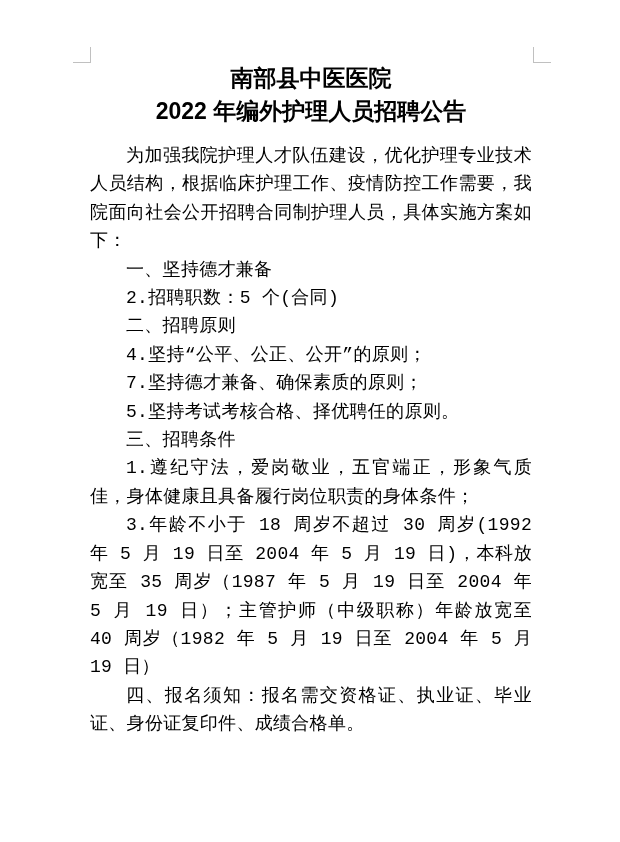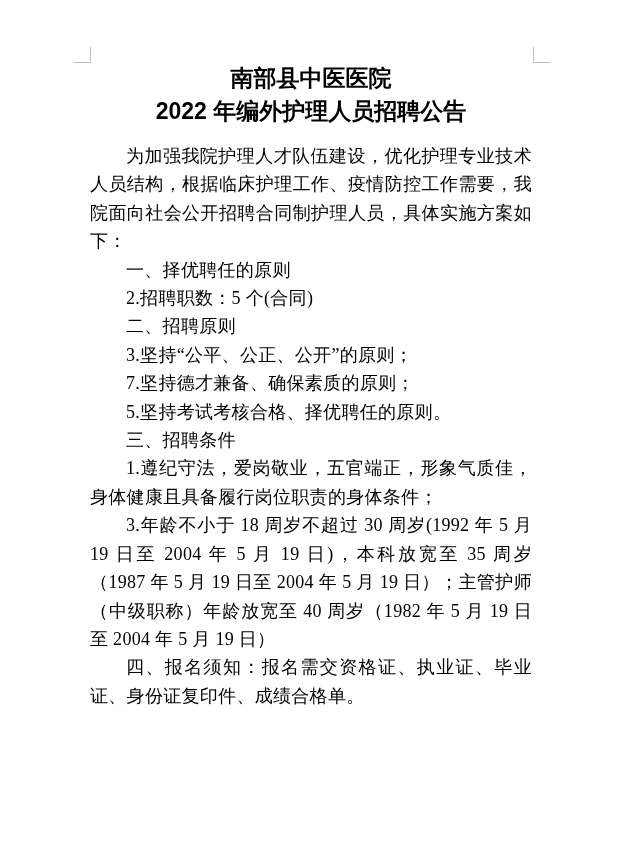--- a/index.html
+++ b/index.html
@@ -51,42 +51,43 @@
     font-size: 18px;
     line-height: 28.4px;
     color: #000000;
   }
   .para {
     margin: 0;
     padding: 0;
     text-indent: 2em;
     text-align: justify;
     letter-spacing: 0.3px;
+    font-family: Liberation Mono, monospace;
   }
 </style>
 </head>
 <body>
 
 <div class="page">
   <div class="crop-mark tl"></div>
   <div class="crop-mark tr"></div>
   <div class="crop-mark bl"></div>
   <div class="crop-mark br"></div>
 
   <div class="textarea">
     <h1 class="doc-title">
       <span class="title-line">南部县中医医院</span>
       <span class="title-line">2022 年编外护理人员招聘公告</span>
     </h1>
     <div class="doc-body">
         <p class="para body">为加强我院护理人才队伍建设，优化护理专业技术人员结构，根据临床护理工作、疫情防控工作需要，我院面向社会公开招聘合同制护理人员，具体实施方案如下：</p>
-        <p class="para heading">一、择优聘任的原则</p>
+        <p class="para heading">一、坚持德才兼备</p>
         <p class="para body">2.招聘职数：5 个(合同)</p>
         <p class="para heading">二、招聘原则</p>
-        <p class="para body">3.坚持“公平、公正、公开”的原则；</p>
+        <p class="para body">4.坚持“公平、公正、公开”的原则；</p>
         <p class="para body">7.坚持德才兼备、确保素质的原则；</p>
         <p class="para body">5.坚持考试考核合格、择优聘任的原则。</p>
         <p class="para heading">三、招聘条件</p>
         <p class="para body">1.遵纪守法，爱岗敬业，五官端正，形象气质佳，身体健康且具备履行岗位职责的身体条件；</p>
         <p class="para body">3.年龄不小于 18 周岁不超过 30 周岁(1992 年 5 月 19 日至 2004 年 5 月 19 日)，本科放宽至 35 周岁（1987 年 5 月 19 日至 2004 年 5 月 19 日）；主管护师（中级职称）年龄放宽至 40 周岁（1982 年 5 月 19 日至 2004 年 5 月 19 日）</p>
         <p class="para body">四、报名须知：报名需交资格证、执业证、毕业证、身份证复印件、成绩合格单。</p>
       </div>
   </div>
 </div>
 

